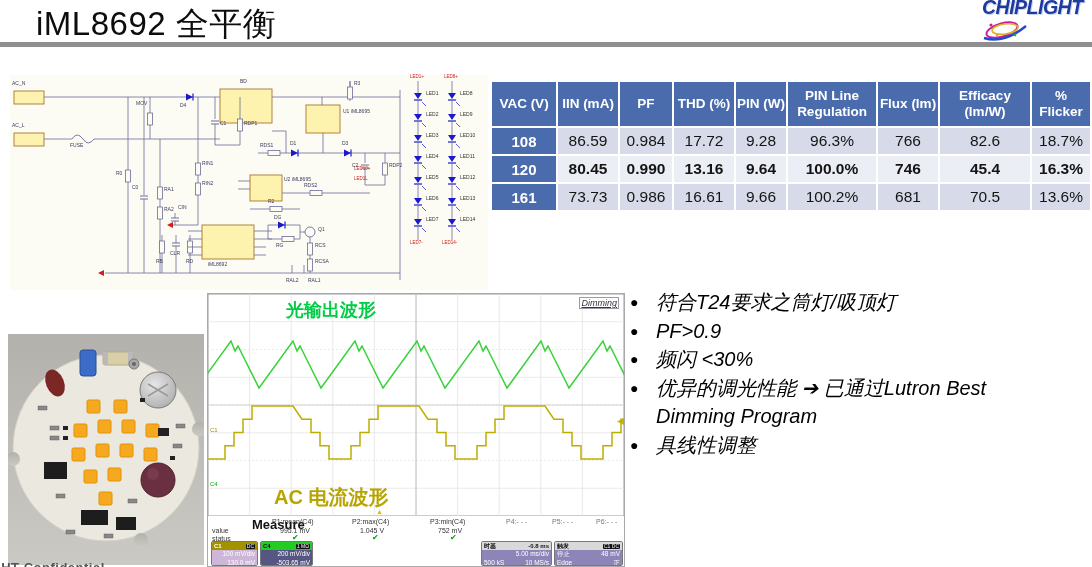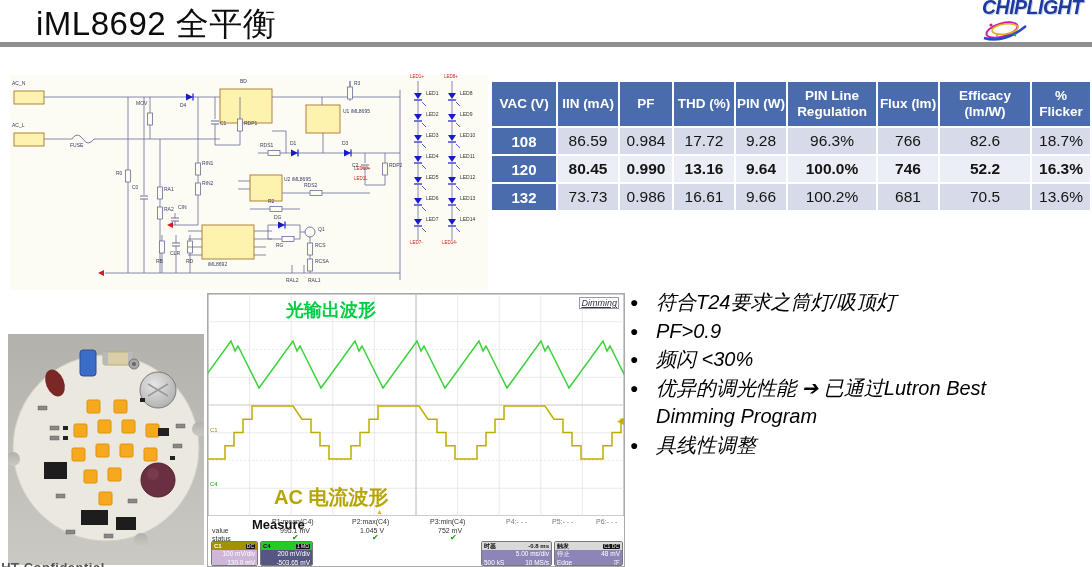--- a/index.html
+++ b/index.html
@@ -286,25 +286,25 @@
         <td>18.7%</td>
       </tr>
       <tr class="mid">
         <th>120</th>
         <td>80.45</td>
         <td>0.990</td>
         <td>13.16</td>
         <td>9.64</td>
         <td>100.0%</td>
         <td>746</td>
-        <td>52.2</td>
+        <td>45.4</td>
         <td>16.3%</td>
       </tr>
       <tr class="alt">
-        <th>132</th>
+        <th>161</th>
         <td>73.73</td>
         <td>0.986</td>
         <td>16.61</td>
         <td>9.66</td>
         <td>100.2%</td>
         <td>681</td>
         <td>70.5</td>
         <td>13.6%</td>
       </tr>
     </tbody>

